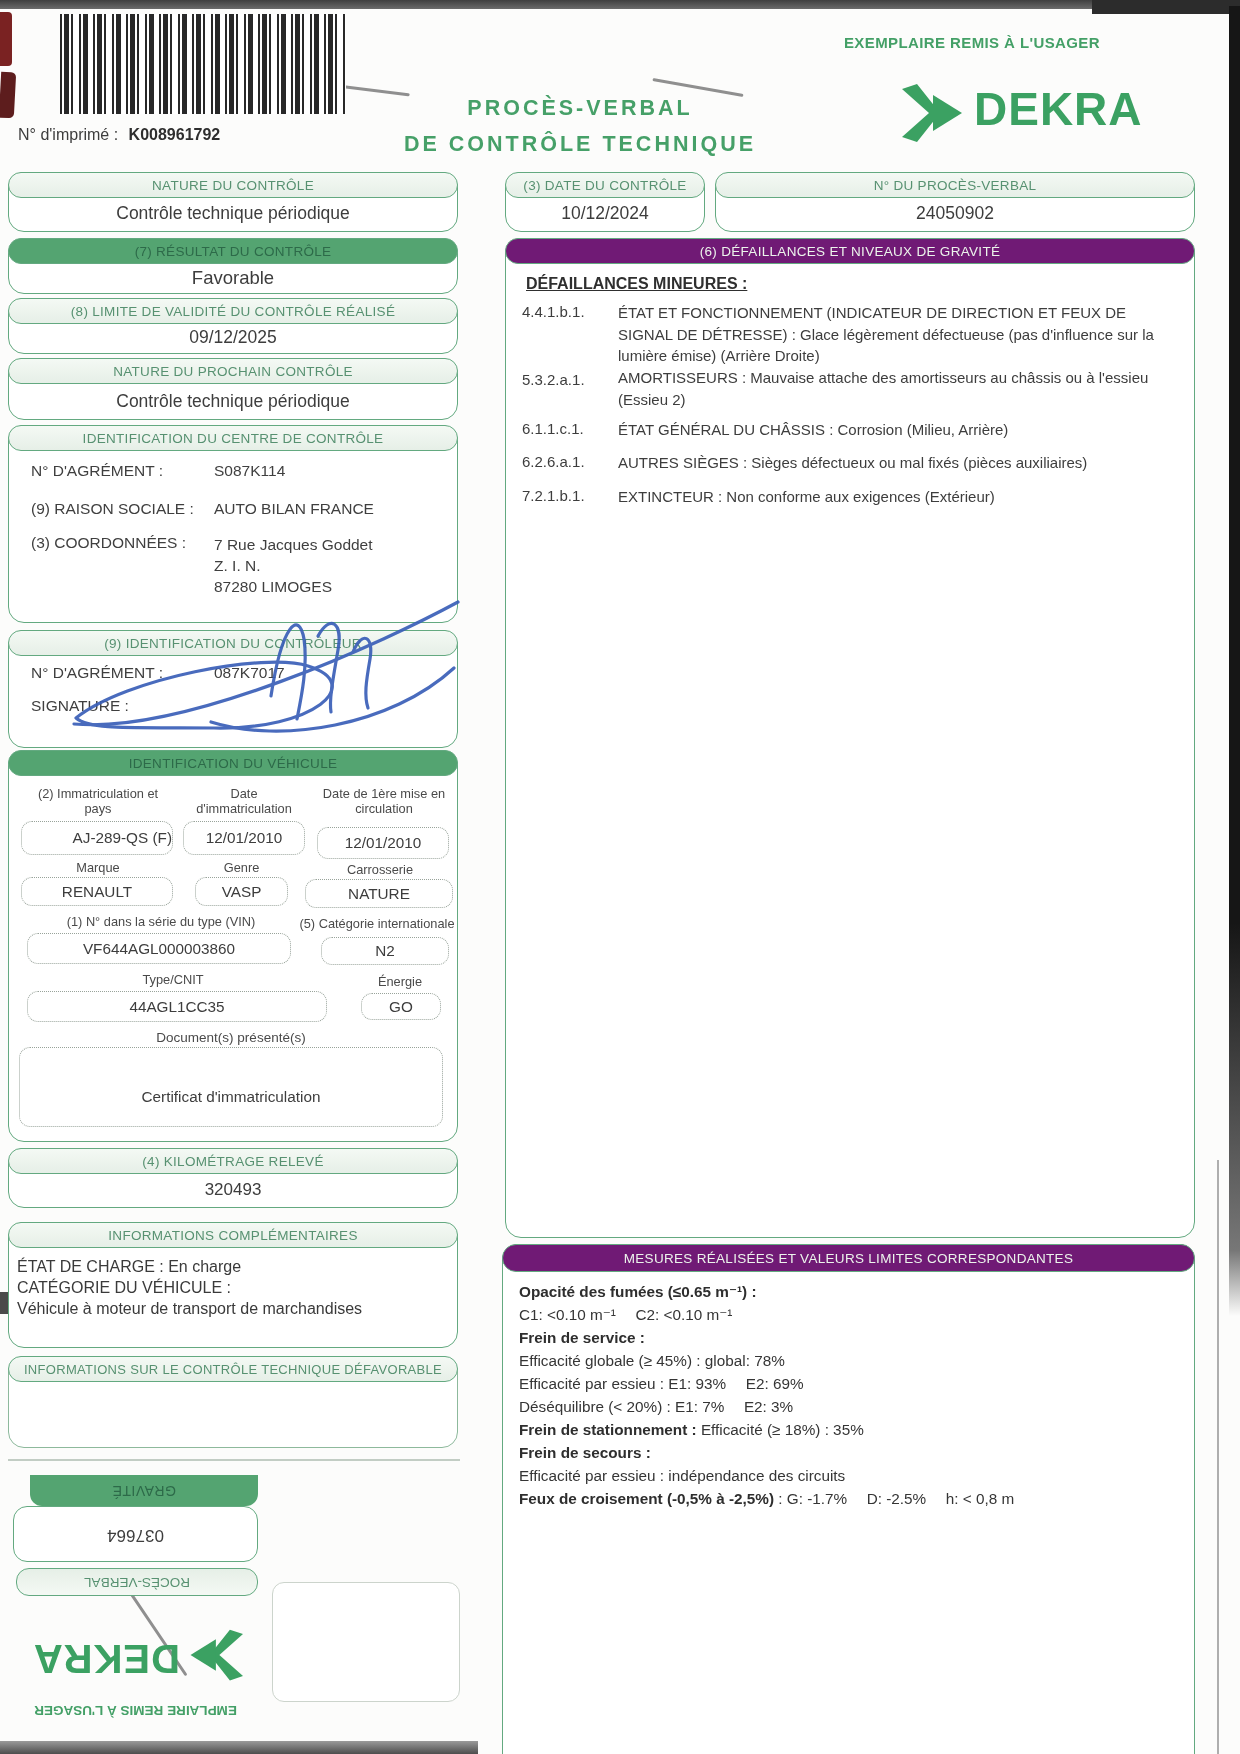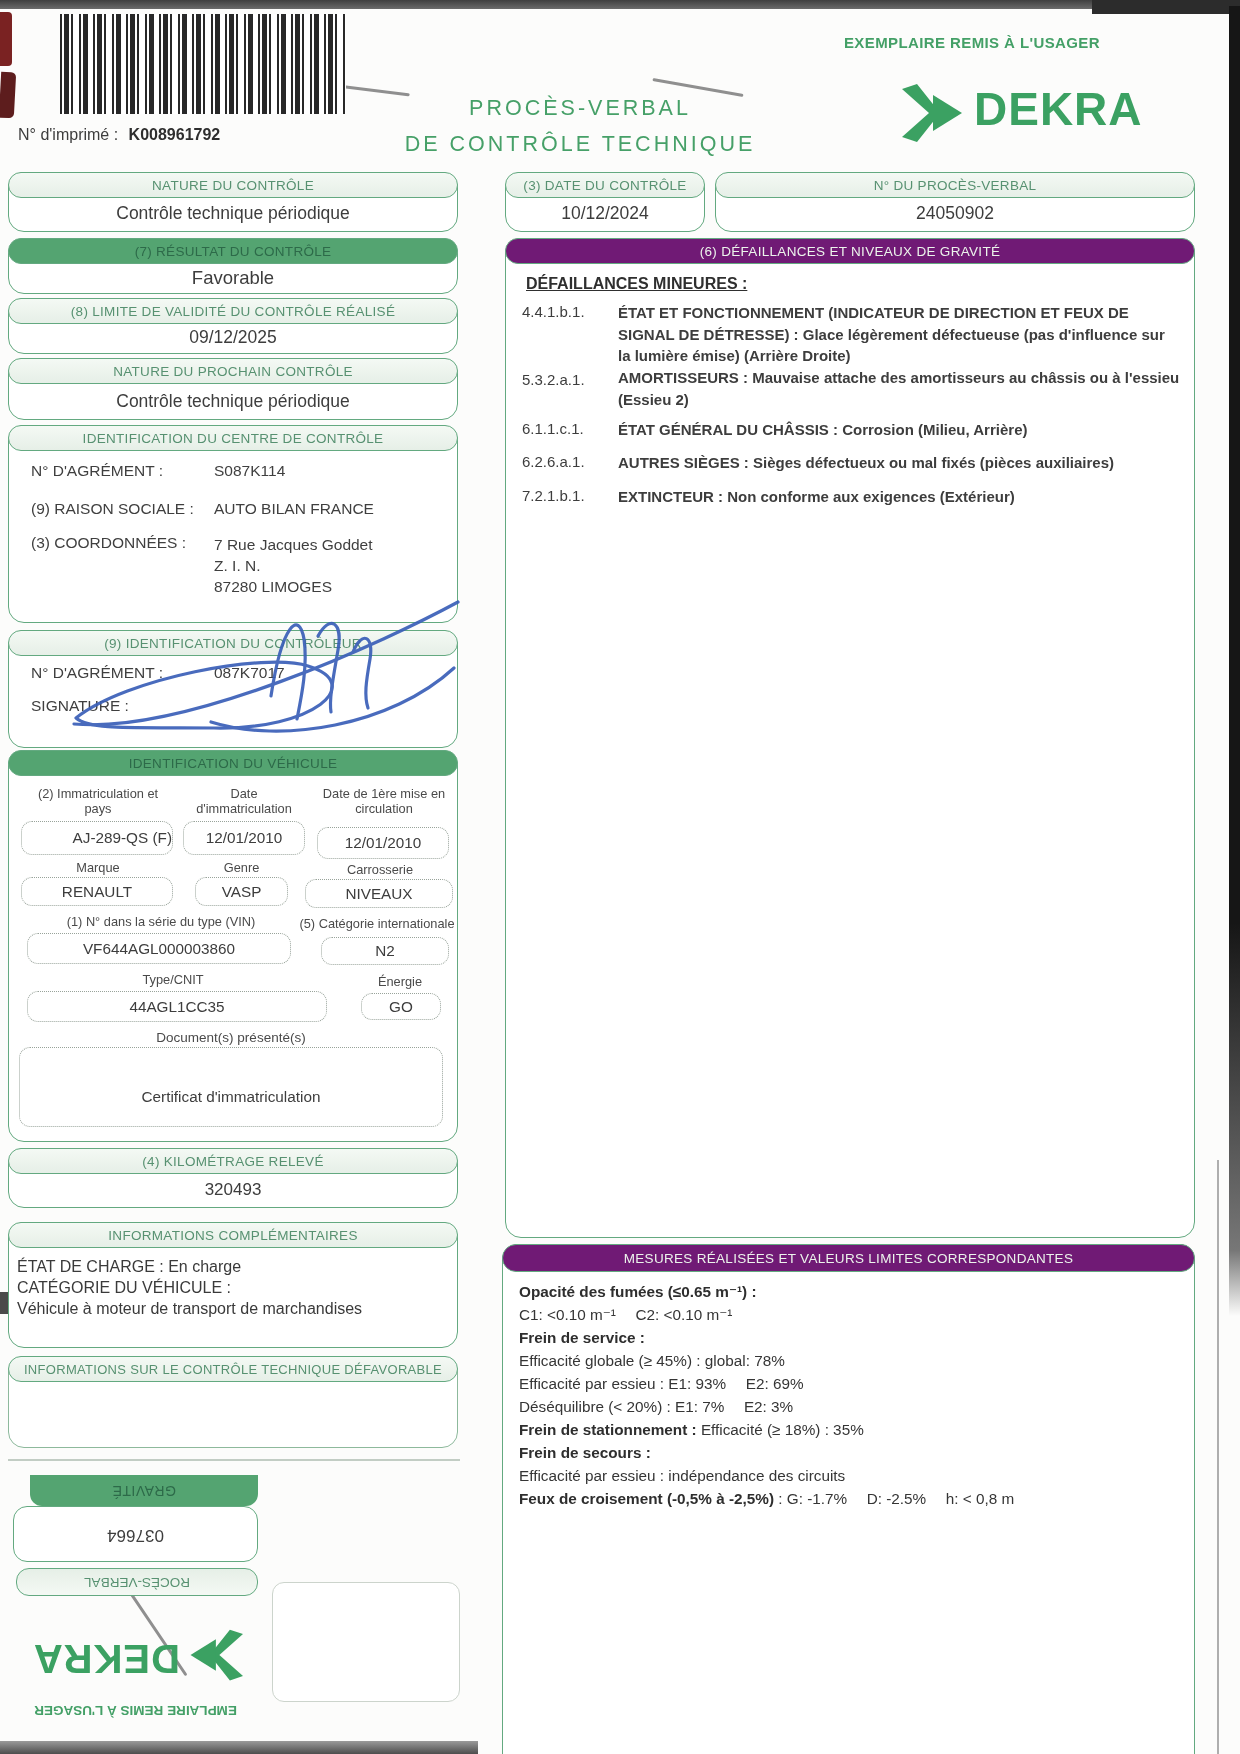--- a/index.html
+++ b/index.html
@@ -16,25 +16,25 @@
   .gval{position:absolute;left:0;right:0;text-align:center;font-size:17.5px;color:#3d3d3d;}
   .lblrow{position:absolute;font-size:15.5px;color:#3f3f3f;}
   .valcol{position:absolute;font-size:15.5px;color:#3f3f3f;}
   .prelines{white-space:pre-line;}
   
   .mini{position:absolute;border:1.3px dotted #98a39a;border-radius:11px;text-align:center;
         font-size:15.3px;color:#3d3d3d;box-sizing:border-box;background:#fff;}
   .minilab{position:absolute;font-size:12.8px;color:#4a4a4a;text-align:center;line-height:14.5px;}
   
   .dcode{position:absolute;font-size:15px;color:#3d3d3d;}
-  .dtext{position:absolute;font-size:15px;line-height:21.5px;width:562px;color:#3d3d3d;font-weight:bold;}
+  .dtext{position:absolute;font-size:15px;line-height:21.5px;width:562px;color:#3d3d3d;}
   
   .mline{position:absolute;left:16px;font-size:15.3px;color:#353535;white-space:pre-wrap;}
   .mline b{font-weight:bold;color:#2e2e2e;}
-  .title-green{position:absolute;color:#46a068;font-weight:normal;letter-spacing:3px;font-size:21.5px;text-align:center;}
+  .title-green{position:absolute;color:#46a068;font-weight:bold;letter-spacing:3px;font-size:21.5px;text-align:center;}
   .brandtxt{font-weight:bold;color:#3ba162;letter-spacing:1px;}
   .staple{position:absolute;height:2.6px;background:#8f8f8f;border-radius:2px;}
   .scanmark{position:absolute;}
 </style>
 </head>
 <body>
 
 <div id="canvas">
 
   <div class="scanmark" style="left:0;top:0;width:1240px;height:9px;background:linear-gradient(#3f3f3f,#6b6b6b);"></div>
@@ -127,21 +127,21 @@
     <div class="minilab" style="left:306px;top:36px;width:138px;">Date de 1ère mise en circulation</div>
     <div class="mini" style="left:12px;top:70px;width:152px;height:34px;line-height:32px;text-align:right;">AJ-289-QS (F)</div>
     <div class="mini" style="left:174px;top:70px;width:122px;height:34px;line-height:32px;">12/01/2010</div>
     <div class="mini" style="left:308px;top:76px;width:132px;height:32px;line-height:30px;">12/01/2010</div>
 
     <div class="minilab" style="left:14px;top:110px;width:150px;">Marque</div>
     <div class="minilab" style="left:180px;top:110px;width:105px;">Genre</div>
     <div class="minilab" style="left:298px;top:112px;width:146px;">Carrosserie</div>
     <div class="mini" style="left:12px;top:126px;width:152px;height:29px;line-height:27px;">RENAULT</div>
     <div class="mini" style="left:186px;top:126px;width:93px;height:29px;line-height:27px;">VASP</div>
-    <div class="mini" style="left:296px;top:128px;width:148px;height:29px;line-height:27px;">NIVEAUX</div>
+    <div class="mini" style="left:296px;top:128px;width:148px;height:29px;line-height:27px;">NATURE</div>
 
     <div class="minilab" style="left:14px;top:164px;width:276px;white-space:nowrap;">(1) N° dans la série du type (VIN)</div>
     <div class="minilab" style="left:288px;top:166px;width:160px;white-space:nowrap;">(5) Catégorie internationale</div>
     <div class="mini" style="left:18px;top:182px;width:264px;height:31px;line-height:29px;">VF644AGL000003860</div>
     <div class="mini" style="left:312px;top:186px;width:128px;height:28px;line-height:26px;">N2</div>
 
     <div class="minilab" style="left:14px;top:222px;width:300px;">Type/CNIT</div>
     <div class="minilab" style="left:346px;top:224px;width:90px;">Énergie</div>
     <div class="mini" style="left:18px;top:240px;width:300px;height:31px;line-height:29px;">44AGL1CC35</div>
     <div class="mini" style="left:352px;top:242px;width:80px;height:27px;line-height:25px;">GO</div>

